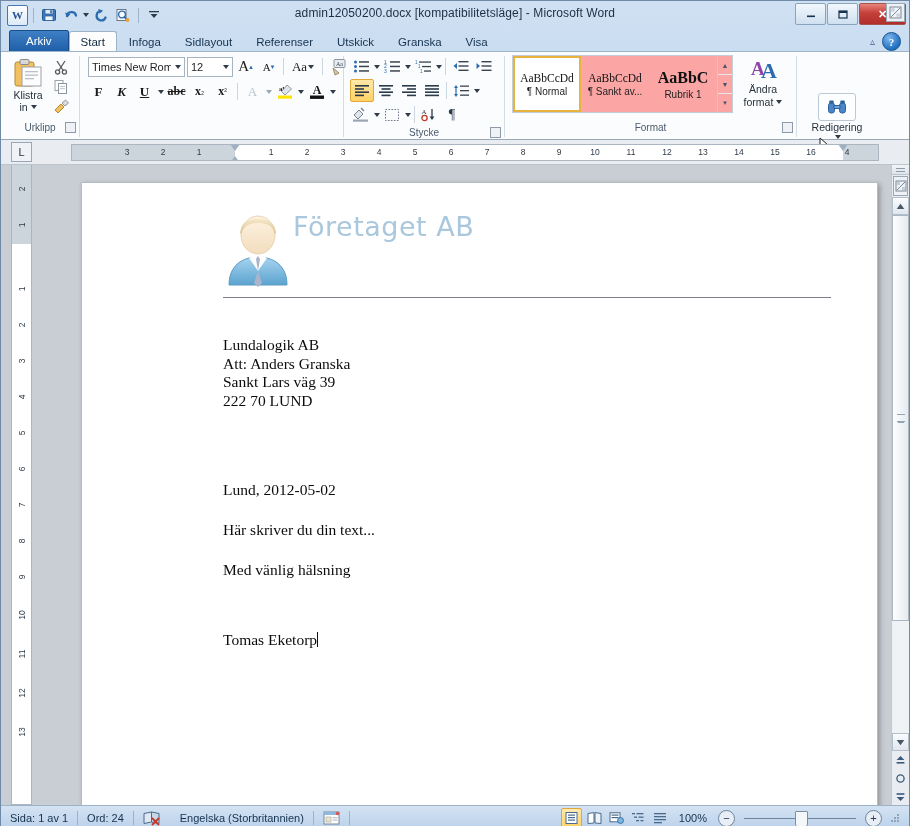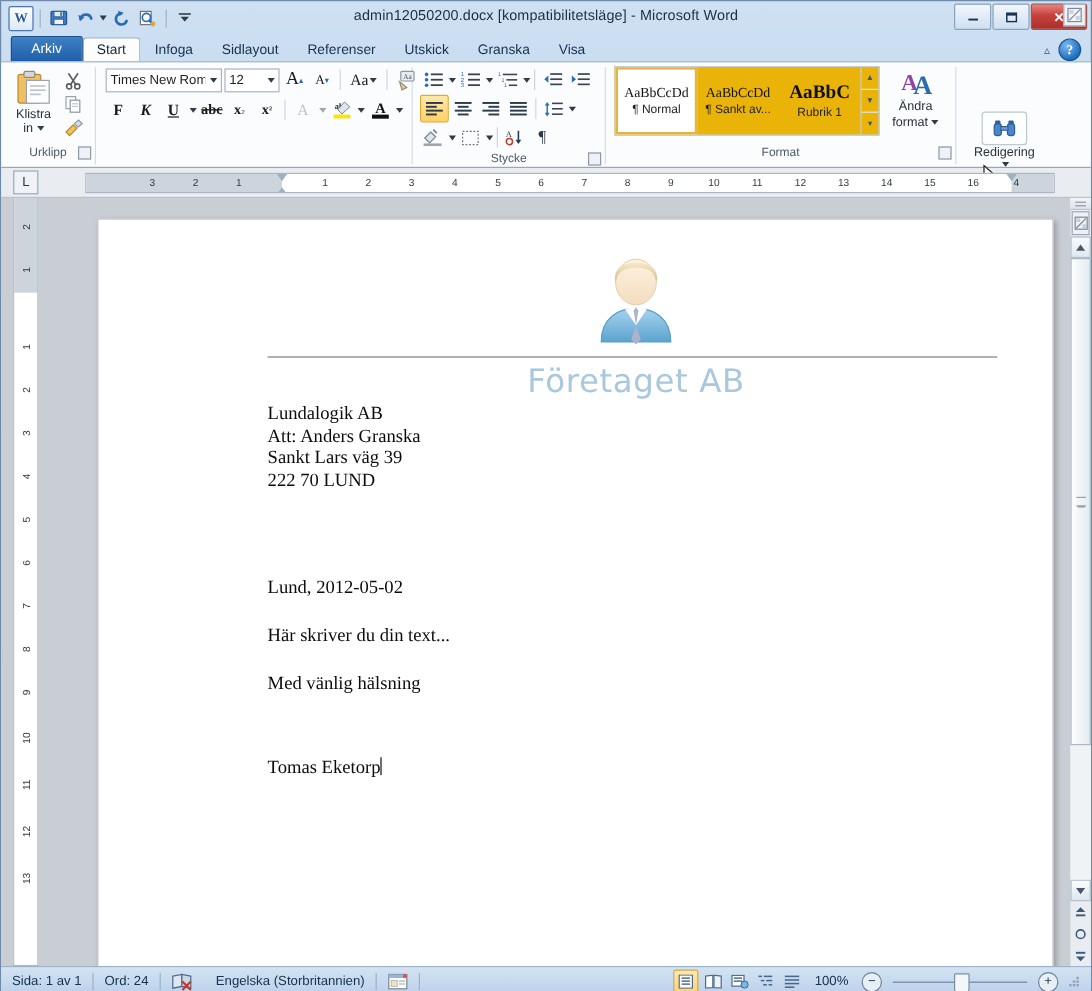--- a/index.html
+++ b/index.html
@@ -114,21 +114,21 @@
   .funder{font-family:"Liberation Serif",serif;font-weight:bold;font-size:13px;text-decoration:underline;}
   .fstrike{font-family:"Liberation Serif",serif;font-size:12px;text-decoration:line-through;font-weight:bold;}
   .tinyarw{width:0;height:0;border-left:3px solid transparent;border-right:3px solid transparent;border-top:4px solid #2f3b47;margin-left:1px;}
 
   
   .parow{display:flex;align-items:center;gap:1px;height:23px;}
   .pbtn{width:22px;height:21px;display:flex;align-items:center;justify-content:center;}
   .pbtn.sel{background:linear-gradient(to bottom,#ffe9a8,#ffd166);border:1px solid #e0a93b;border-radius:2px;}
 
   
-  .gallery{display:flex;border:1px solid #c3cdd8;background:#eab308;height:56px;}
+  .gallery{display:flex;border:1px solid #c3cdd8;background:#fca5a5;height:56px;}
   .stylecell{
     width:68px;height:100%;display:flex;flex-direction:column;align-items:center;
     justify-content:center;gap:2px;box-sizing:border-box;border:1px solid transparent;
   }
   .stylecell.sel{border:2px solid #e8b33c;background:#fff;}
   .sprev{font-family:"Liberation Serif",serif;font-size:11.5px;color:#111;white-space:nowrap;overflow:hidden;}
   .sprev.h1{font-size:16px;font-weight:bold;}
   .sname{font-size:10px;color:#1f1f1f;white-space:nowrap;}
   .galnav{display:flex;flex-direction:column;width:14px;border-left:1px solid #c3cdd8;}
   .galnav div{flex:1;display:flex;align-items:center;justify-content:center;font-size:7px;color:#44526a;border-bottom:1px solid #e2e8ee;}
@@ -182,21 +182,21 @@
   .vr-gray{background:#ccd4dc;}
   .vnum{position:absolute;left:50%;transform:translate(-50%,-50%) rotate(-90deg);font-size:8.5px;color:#2f3b47;}
 
   .canvas{flex:1;position:relative;overflow:hidden;}
   .page{
     position:absolute;left:49px;top:17px;width:795px;height:640px;background:#fff;
     box-shadow:2px 2px 5px rgba(0,0,0,.28);
     border:1px solid #b6bcc3;
   }
   .doc{position:absolute;left:141px;top:28px;right:40px;}
-  .letterhead{display:flex;align-items:center;gap:16px;height:84px;flex-direction:column;}
+  .letterhead{display:flex;align-items:flex-start;height:84px;}
   .avatar{width:70px;height:76px;position:relative;}
   .company{
     font-family:"DejaVu Sans",sans-serif;font-size:27px;color:#a9c7dd;letter-spacing:.5px;font-weight:400;
   }
   .hrule{height:1px;background:#7a7f88;margin-top:2px;width:608px;}
   .addr{
     margin-top:38px;font-family:"Liberation Serif",serif;font-size:15.5px;color:#0c0c0c;line-height:18.6px;
   }
   .blk{font-family:"Liberation Serif",serif;font-size:15.5px;color:#0c0c0c;}
   .caretbar{

